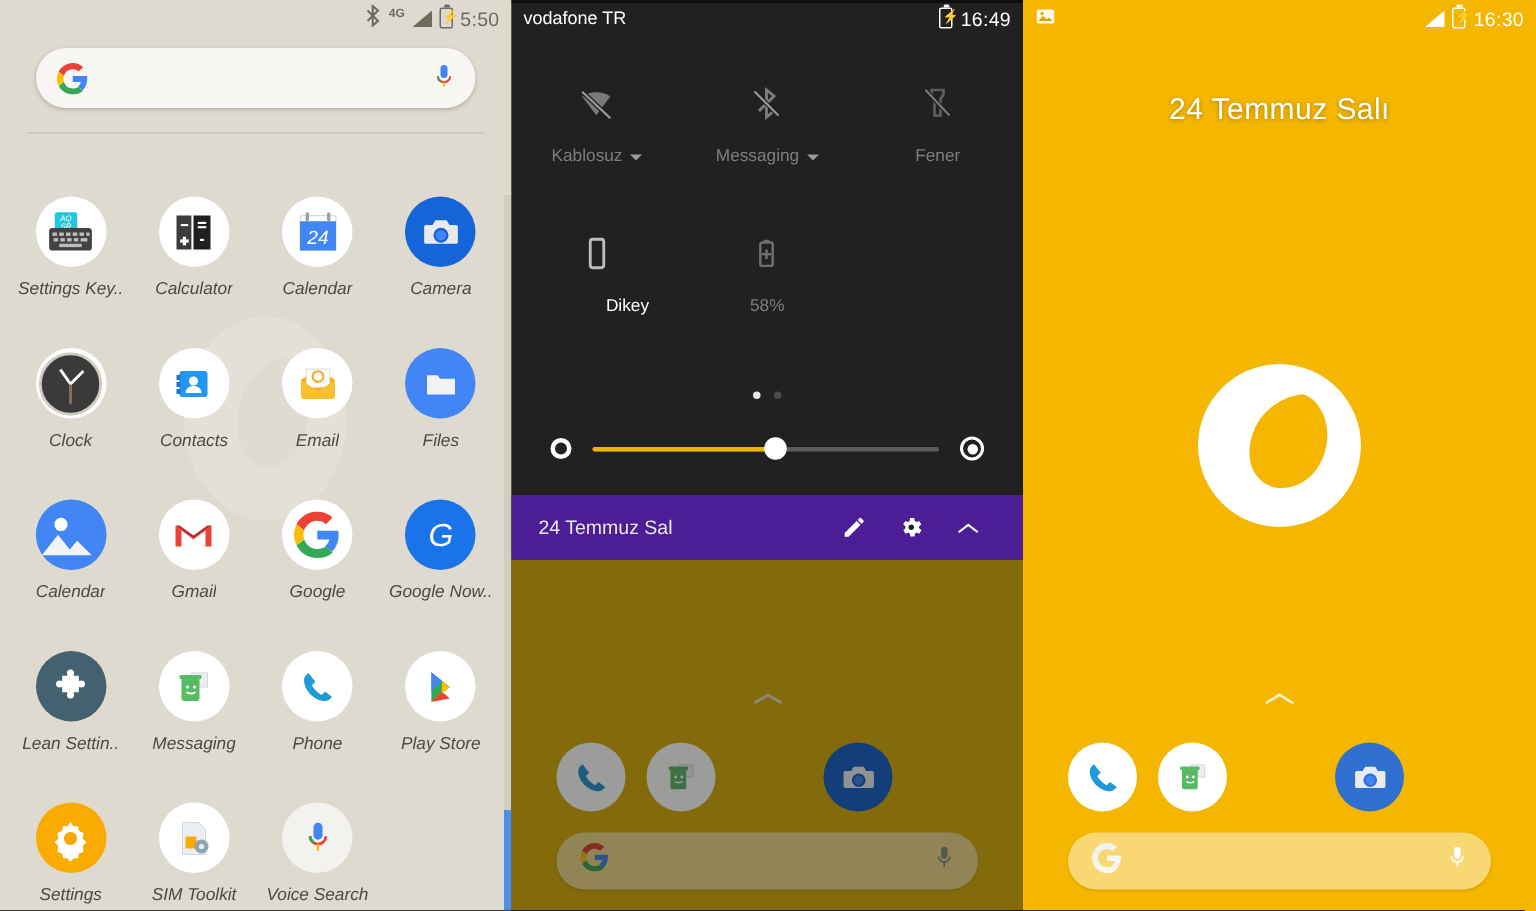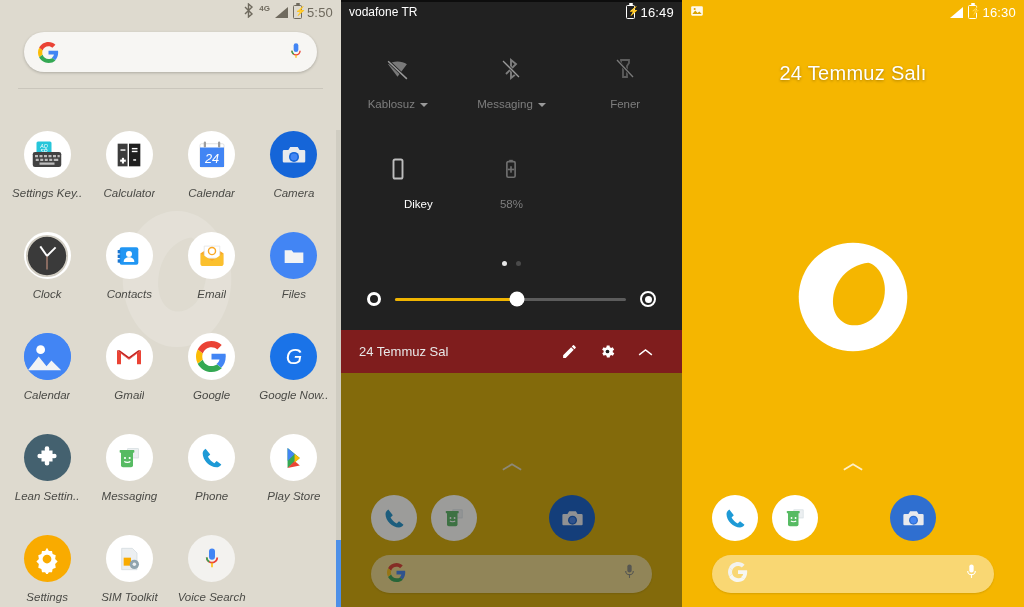--- a/index.html
+++ b/index.html
@@ -150,21 +150,21 @@
     position: relative;
   }
   .br-fill { position: absolute; left: 0; top: 0; bottom: 0; background: #f0b400; border-radius: 2px; }
   .br-knob {
     position: absolute; top: 50%; width: 15px; height: 15px;
     background: #fff; border-radius: 50%; transform: translate(-50%, -50%);
   }
   .qs-footer {
     position: absolute; top: 330px; left: 0; right: 0; height: 43px;
     display: flex; align-items: center; padding: 0 18px; gap: 0;
-    background: #7f1d1d;
+    background: #4c1d95;
   }
   .qs-date { color: #e8e8e8; font-size: 13px; flex: 1; }
   .qs-fbtn { width: 38px; display: flex; align-items: center; justify-content: center; }
   .qs-divider-top {
     position:absolute; top:0; left:0; right:0; height:2px; background:#0d0d0d; z-index:25;
   }
 
   
   .home { position: absolute; left: 0; right: 0; bottom: 0; top: 0; }
   .home-dim { filter: brightness(.62) saturate(.85); }

